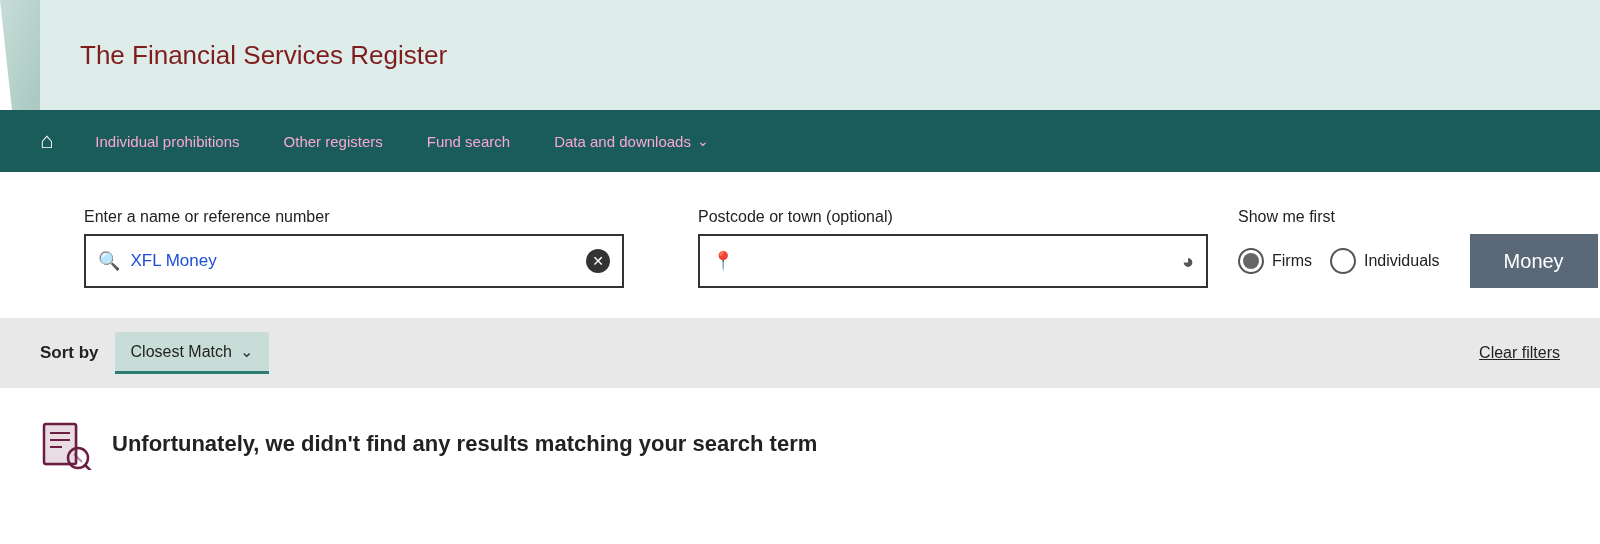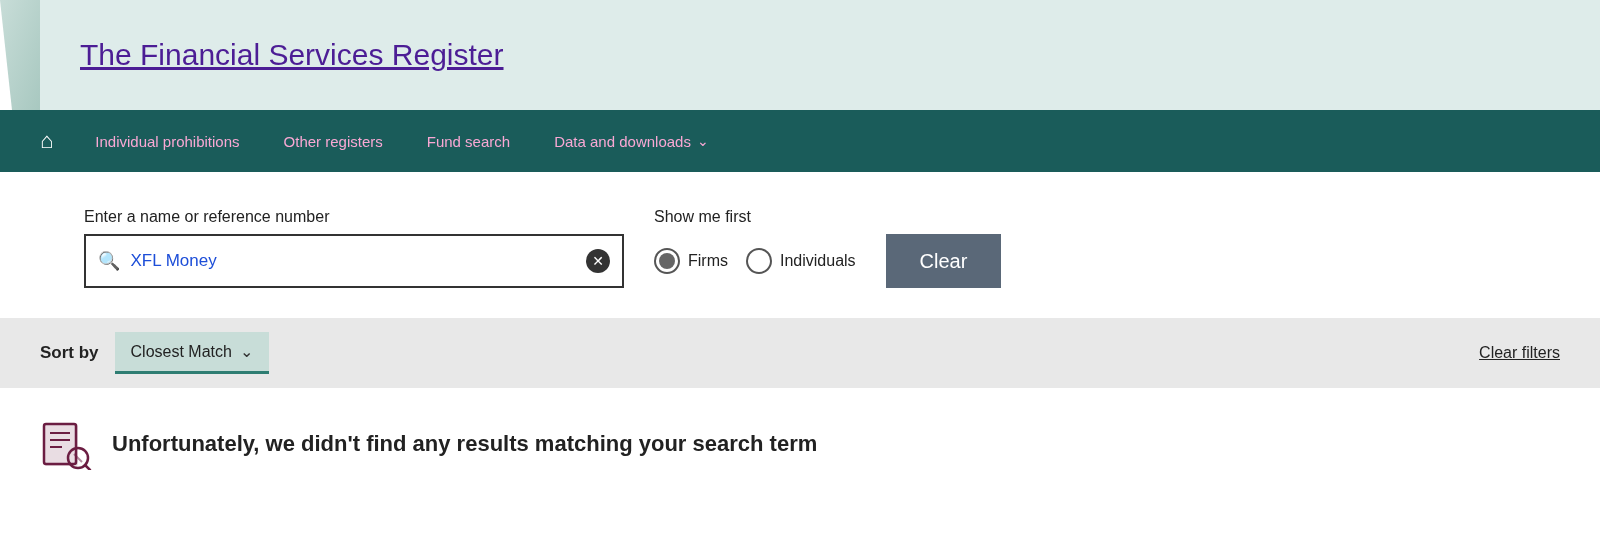--- a/index.html
+++ b/index.html
@@ -48,24 +48,23 @@
       min-width: 40px;
     }
     .header-title-section {
       display: flex;
       align-items: center;
       padding: 0 40px;
       background: #deecea;
       flex: 1;
     }
     .header-title {
-      font-size: 30px;
-      color: #4c1d95;
+      font-size: 26px;
+      color: #7f1d1d;
       font-weight: normal;
-      text-decoration: underline;
     }
 
     
     .nav {
       background: #1a5c5a;
       height: 62px;
       display: flex;
       align-items: center;
       padding: 0 20px;
       gap: 0;
@@ -330,39 +329,47 @@
 <div class="search-section">
   <div class="search-field-group">
     <label class="search-label">Enter a name or reference number</label>
     <div class="search-input-wrapper name-input">
       <span class="search-icon-inner">🔍</span>
       <input class="search-input-field" type="text" value="XFL Money" style="">
       <button class="clear-btn">✕</button>
     </div>
   </div>
 
+  <div class="search-field-group">
+    <label class="search-label">Postcode or town (optional)</label>
+    <div class="search-input-wrapper postcode-input">
+      <span class="location-icon-inner">📍</span>
+      <input class="search-input-field" type="text" value="" style="">
+      <span class="location-refresh">◕</span>
+    </div>
+  </div>
 
   <div class="show-me-first">
     <label class="show-me-label">Show me first</label>
     <div class="radio-group">
       <div class="radio-option">
         <div class="radio-circle selected">
           <div class="radio-inner"></div>
         </div>
         <span class="radio-label">Firms</span>
       </div>
       <div class="radio-option">
         <div class="radio-circle"></div>
         <span class="radio-label">Individuals</span>
       </div>
     </div>
   </div>
 
   <button class="search-btn">
-    <span>Clear</span>
+    <span>Money</span>
   </button>
 </div>
 
 <div class="sort-bar">
   <div class="sort-left">
     <span class="sort-by-label">Sort by</span>
     <div class="sort-dropdown">
       <span class="sort-dropdown-label">Closest Match</span>
       <span class="sort-dropdown-arrow">⌄</span>
     </div>

